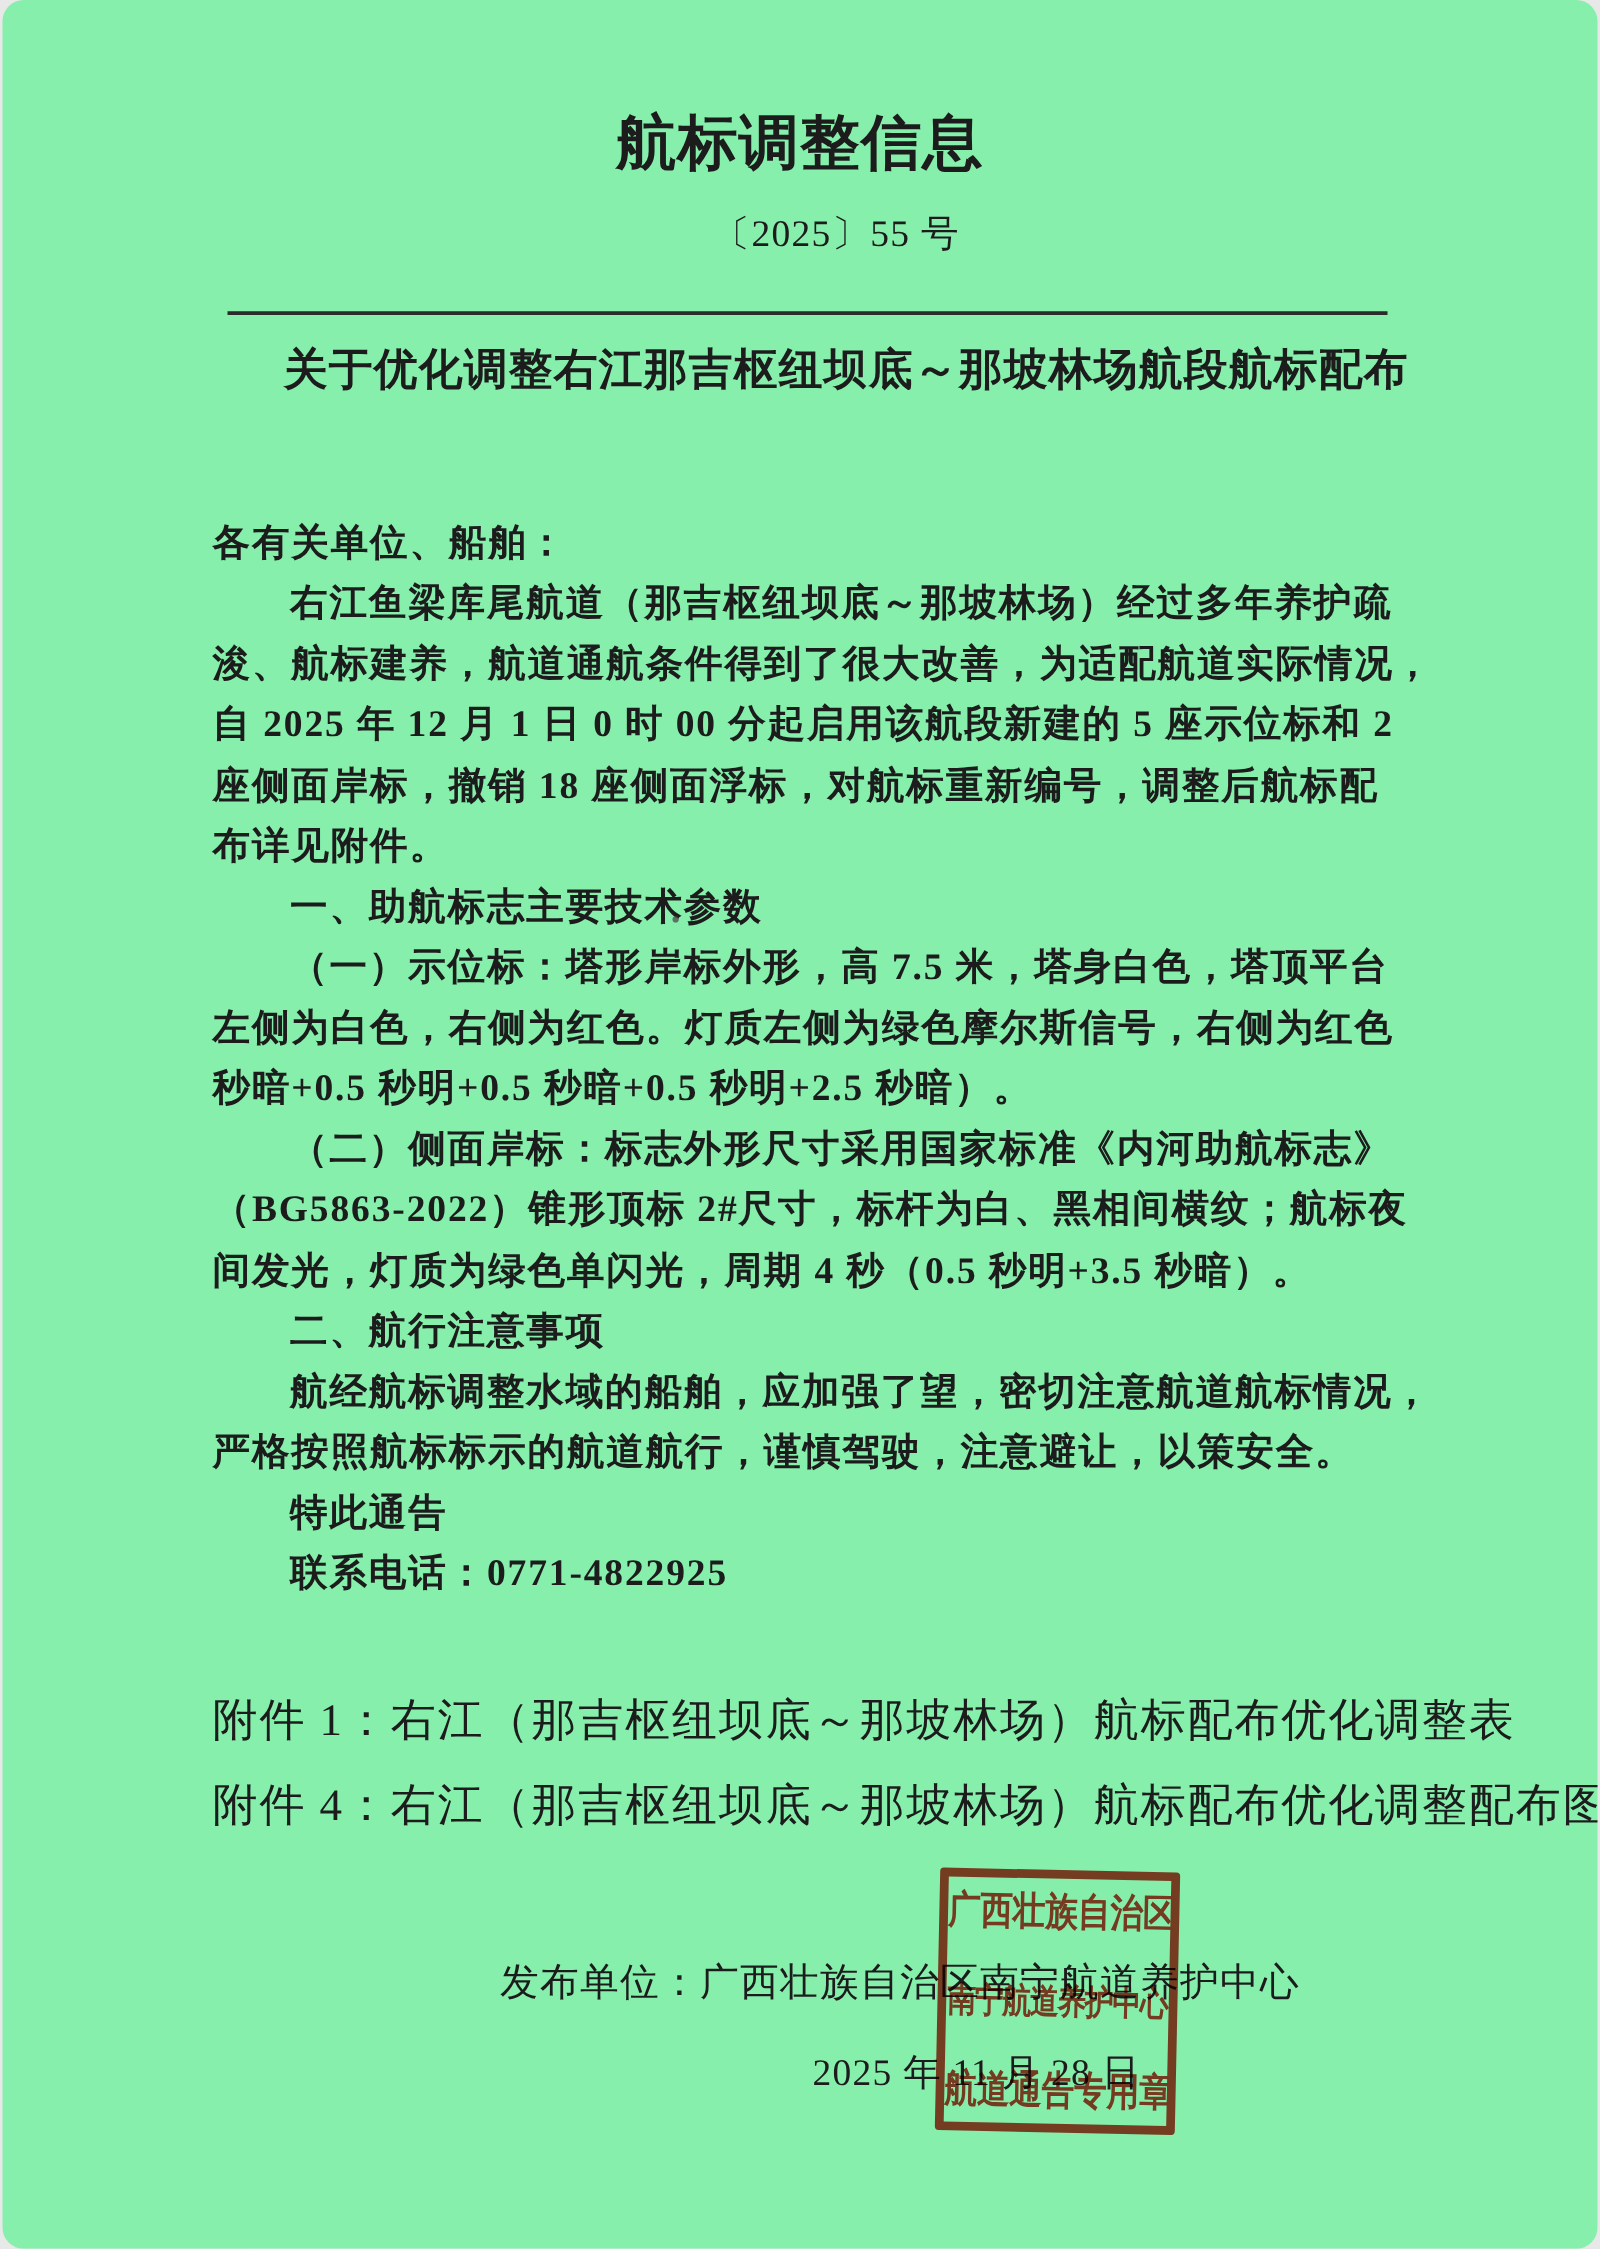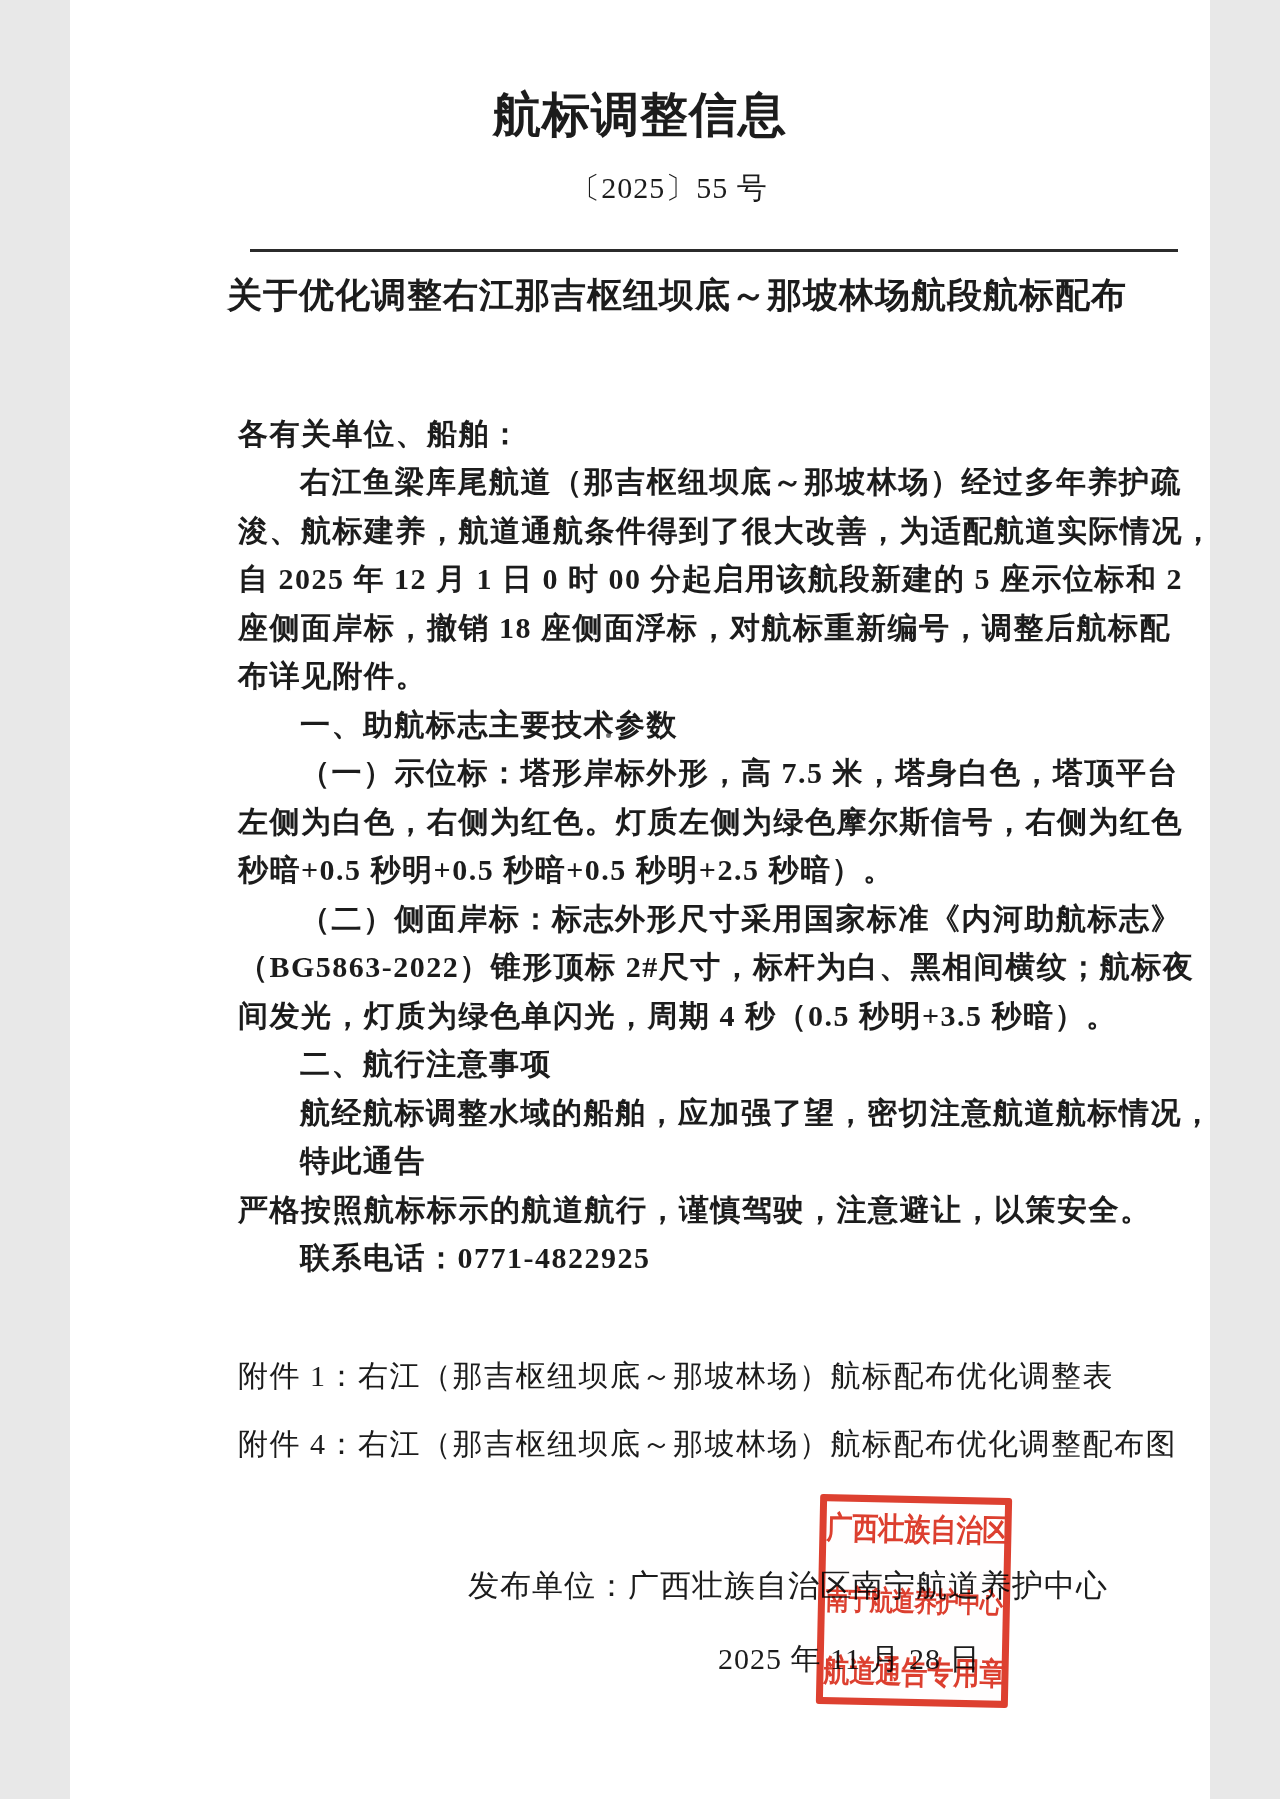--- a/index.html
+++ b/index.html
@@ -1,23 +1,24 @@
 <!DOCTYPE html>
 <html><head>
 <meta charset="utf-8">
 <style>
   html,body{margin:0;padding:0;background:#e8e8e8;}
   .page{
     position:relative;
-    width:1140px;height:1799px;
+    width:1276px;height:1799px;
     margin:0 auto;
-    background:#ffffff;
+    background:#86efac;
     overflow:hidden;
     font-family:"Liberation Serif","DejaVu Serif",serif;
     color:#1c1c1c;
+    border-radius:17px;
   }
   .doc-title{
     position:absolute;top:88px;left:0;width:100%;
     text-align:center;
     font-size:48px;line-height:54px;font-weight:bold;
     letter-spacing:1px;
   }
   .doc-number{
     position:absolute;top:170px;left:0;width:100%;
     text-align:center;
@@ -46,21 +47,21 @@
   }
   .bline{
     height:48.5px;
     display:flex;align-items:center;
     white-space:nowrap;
     font-weight:bold;
   }
   .bline.indent{padding-left:62px;}
   .attach{
     position:absolute;left:168px;
-    font-size:30px;line-height:48px;
+    font-size:36px;line-height:48px;
     letter-spacing:1.5px;
     white-space:nowrap;
   }
   .attach.a1{top:1352px;}
   .attach.a2{top:1420px;}
   .publisher{
     position:absolute;left:398px;top:1566px;
     font-size:31px;line-height:40px;
     letter-spacing:1px;
     white-space:nowrap;
@@ -124,22 +125,22 @@
     <div class="bline">布详见附件。</div>
     <div class="bline indent">一、助航标志主要技术参数</div>
     <div class="bline indent">（一）示位标：塔形岸标外形，高 7.5 米，塔身白色，塔顶平台</div>
     <div class="bline">左侧为白色，右侧为红色。灯质左侧为绿色摩尔斯信号，右侧为红色</div>
     <div class="bline">秒暗+0.5 秒明+0.5 秒暗+0.5 秒明+2.5 秒暗）。</div>
     <div class="bline indent">（二）侧面岸标：标志外形尺寸采用国家标准《内河助航标志》</div>
     <div class="bline">（BG5863-2022）锥形顶标 2#尺寸，标杆为白、黑相间横纹；航标夜</div>
     <div class="bline">间发光，灯质为绿色单闪光，周期 4 秒（0.5 秒明+3.5 秒暗）。</div>
     <div class="bline indent">二、航行注意事项</div>
     <div class="bline indent">航经航标调整水域的船舶，应加强了望，密切注意航道航标情况，</div>
+    <div class="bline">严格按照航标标示的航道航行，谨慎驾驶，注意避让，以策安全。</div>
     <div class="bline indent">特此通告</div>
-    <div class="bline">严格按照航标标示的航道航行，谨慎驾驶，注意避让，以策安全。</div>
     <div class="bline indent">联系电话：0771-4822925</div>
   </div>
 
   <div class="attach a1">附件 1：右江（那吉枢纽坝底～那坡林场）航标配布优化调整表</div>
   <div class="attach a2">附件 4：右江（那吉枢纽坝底～那坡林场）航标配布优化调整配布图</div>
 
   <div class="publisher">发布单位：广西壮族自治区南宁航道养护中心</div>
 
   <div class="issue-date">2025 年 11 月 28 日</div>
 

